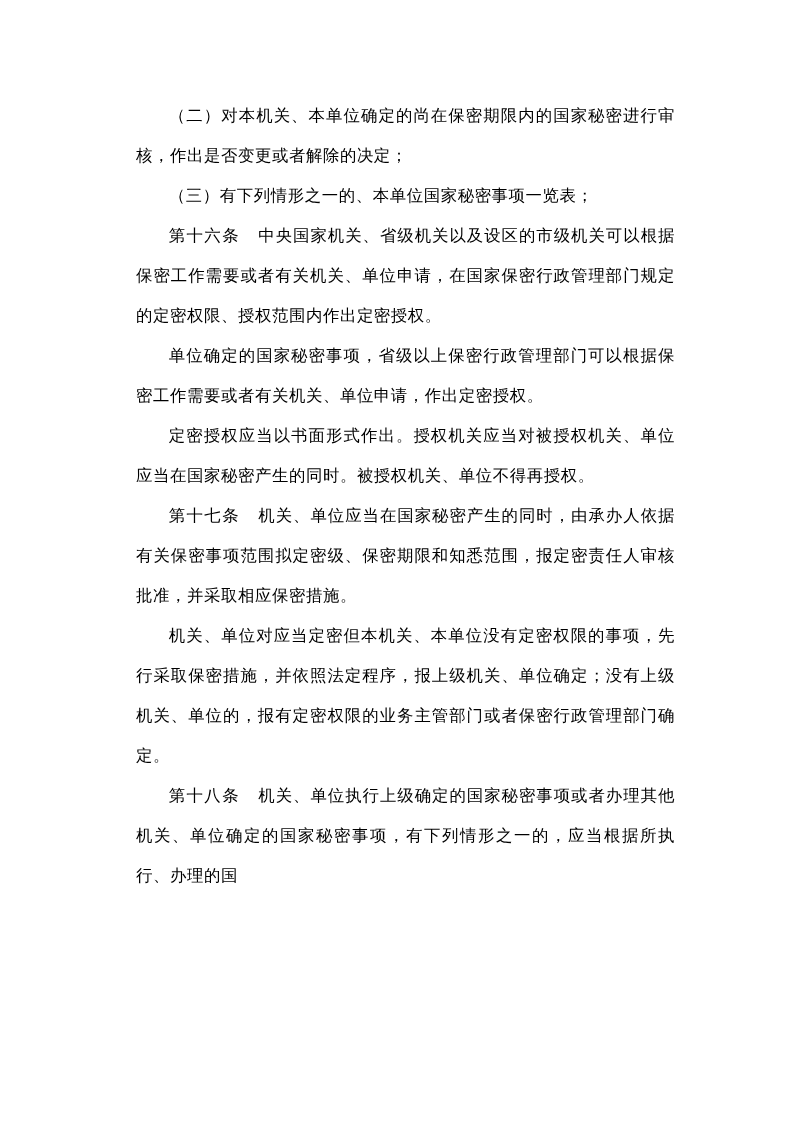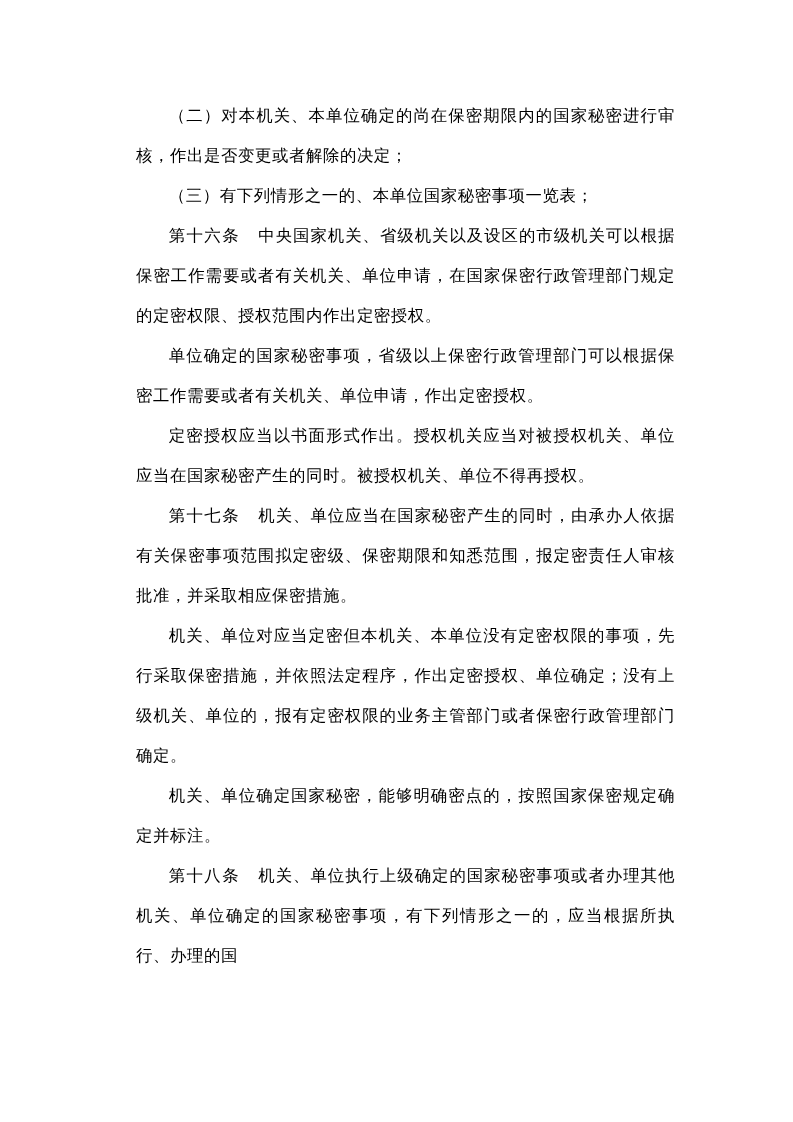--- a/index.html
+++ b/index.html
@@ -55,20 +55,19 @@
 
     <p class="para"><span class="article-label">第十六条</span><span class="article-gap"></span><span>中央国家机关、省级机关以及设区的市级机关可以根据保密工作需要或者有关机关、单位申请，在国家保密行政管理部门规定的定密权限、授权范围内作出定密授权。</span></p>
 
     <p class="para"><span>单位确定的国家秘密事项，省级以上保密行政管理部门可以根据保密工作需要或者有关机关、单位申请，作出定密授权。</span></p>
 
     <p class="para"><span>定密授权应当以书面形式作出。授权机关应当对被授权机关、单位应当在国家秘密产生的同时。被授权机关、单位不得再授权。</span></p>
 
 
     <p class="para"><span class="article-label">第十七条</span><span class="article-gap"></span><span>机关、单位应当在国家秘密产生的同时，由承办人依据有关保密事项范围拟定密级、保密期限和知悉范围，报定密责任人审核批准，并采取相应保密措施。</span></p>
 
-    <p class="para"><span>机关、单位对应当定密但本机关、本单位没有定密权限的事项，先行采取保密措施，并依照法定程序，作出定密授权、单位确定；没有上级机关、单位的，报有定密权限的业务主管部门或者保密行政管理部门确定。</span></p>
+    <p class="para"><span>机关、单位对应当定密但本机关、本单位没有定密权限的事项，先行采取保密措施，并依照法定程序，报上级机关、单位确定；没有上级机关、单位的，报有定密权限的业务主管部门或者保密行政管理部门确定。</span></p>
 
-    <p class="para"><span>机关、单位确定国家秘密，能够明确密点的，按照国家保密规定确定并标注。</span></p>
 
     <p class="para"><span class="article-label">第十八条</span><span class="article-gap"></span><span>机关、单位执行上级确定的国家秘密事项或者办理其他机关、单位确定的国家秘密事项，有下列情形之一的，应当根据所执行、办理的国</span></p>
 
   </div>
 </div>
 
 </body></html>

